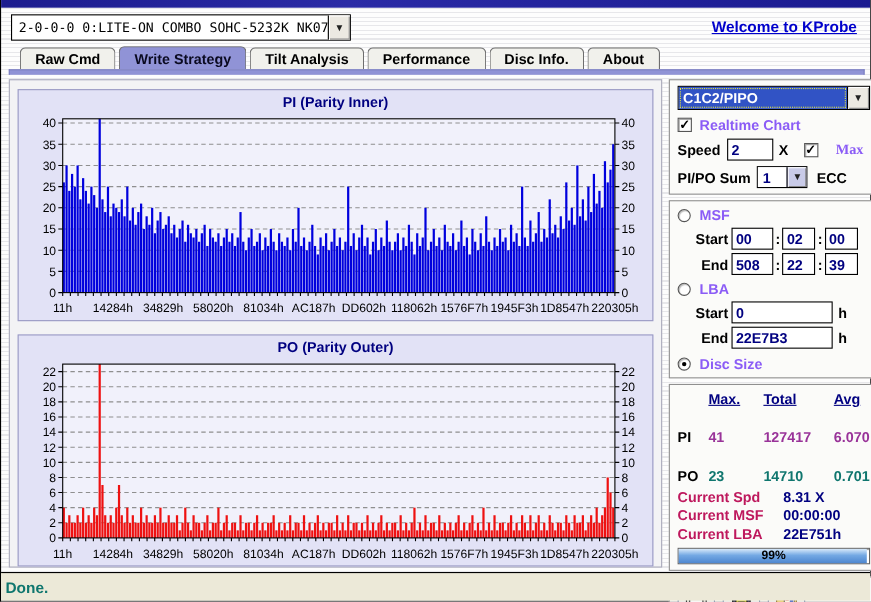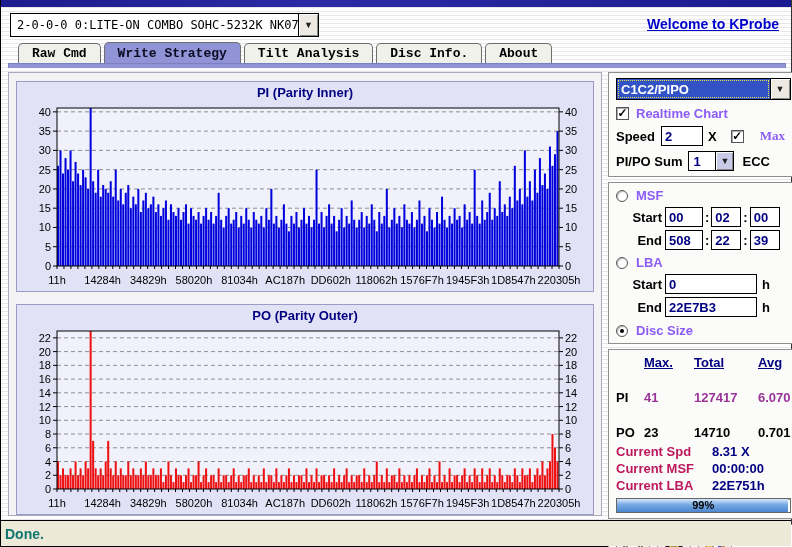--- a/index.html
+++ b/index.html
@@ -30,21 +30,21 @@
   .arrow-btn{
     width:20px; background:#ece9e2; border-left:1px solid #000;
     box-shadow:inset 1px 1px 0 #fff, inset -1px -1px 0 #888;
     display:flex; align-items:center; justify-content:center; font-size:9px; color:#222;
   }
   .welcome{
     position:absolute; right:12px; top:9px; font-weight:bold; color:#0000cc;
     text-decoration:underline; font-size:14px; cursor:pointer;
   }
   
-  .tabs{ height:21px; display:flex; gap:3px; padding-left:17px; align-items:flex-end; flex:none;font-family:Liberation Mono, monospace; }
+  .tabs{ height:21px; display:flex; gap:3px; padding-left:17px; align-items:flex-end; flex:none; }
   .tab{
     height:20px; padding:0 13px; display:flex; align-items:center;
     background:#f1f1ec; border:1px solid #6e6e6e; border-bottom:none;
     border-radius:5px 5px 0 0; font-weight:bold; color:#000; cursor:pointer; white-space:nowrap;
   }
   .tab.active{ background:#9093d6; color:#0a0a20; height:21px; }
   .accentbar{ height:5px; background:#9093d6; margin:0 5px 0 7px; border:1px solid #7d80c0; border-bottom:none; flex:none; }
   
   .content{ flex:1; display:flex; padding:4px 5px 4px 7px; min-height:0; }
   .charts-col{
@@ -85,21 +85,21 @@
     background:#fff; border:1px solid #000; height:20px; display:flex; align-items:center;
     padding:0 3px; font-weight:bold; color:#000080; font-size:13px;
   }
   .mini-combo{ display:flex; height:20px; border:1px solid #000; }
   .mini-combo .val{ width:26px; background:#fff; display:flex; align-items:center; padding-left:4px; font-weight:bold; color:#000080; }
   .mini-combo .arrow-btn{ width:18px; background:#c9cbe8; border-left:1px solid #000; }
   
   .stats-grid{ display:grid; grid-template-columns:28px 50px 64px 1fr; row-gap:20px; align-items:center; }
   .stats-grid .hdr{ font-weight:bold; color:#000080; text-decoration:underline; }
   .pi-val{ color:#993399; font-weight:bold; }
-  .po-val{ color:#000000; font-weight:bold; }
+  .po-val{ color:#0f766e; font-weight:bold; }
   .cur-row{ display:flex; font-weight:bold; margin-top:2px; }
   .cur-row .cl{ width:96px; color:#be185d; }
   .cur-row .cv{ color:#000080; }
   .progress{
     margin-top:5px; height:15px; border:1px solid #666; background:#fff;
     box-shadow:inset 1px 1px 1px #999; position:relative;
   }
   .progress .fill{ height:100%; background:linear-gradient(#d7e9fa,#74a9e4 45%,#4d86cf); }
   .progress .ptxt{
     position:absolute; inset:0; text-align:center; font-size:11px; font-weight:bold; color:#000; line-height:13px;
@@ -134,20 +134,21 @@
       <div class="txt">2-0-0-0 0:LITE-ON COMBO SOHC-5232K NK07</div>
       <div class="arrow-btn">▼</div>
     </div>
     <div class="welcome">Welcome to KProbe</div>
   </div>
 
   <div class="tabs">
     <div class="tab">Raw Cmd</div>
     <div class="tab active">Write Strategy</div>
     <div class="tab">Tilt Analysis</div>
+    <div class="tab">Performance</div>
     <div class="tab">Disc Info.</div>
     <div class="tab">About</div>
   </div>
   <div class="accentbar"></div>
 
   <div class="content">
 
     <div class="charts-col">
       <div class="chart-panel">
         <div class="chart-title">PI (Parity Inner)</div>

